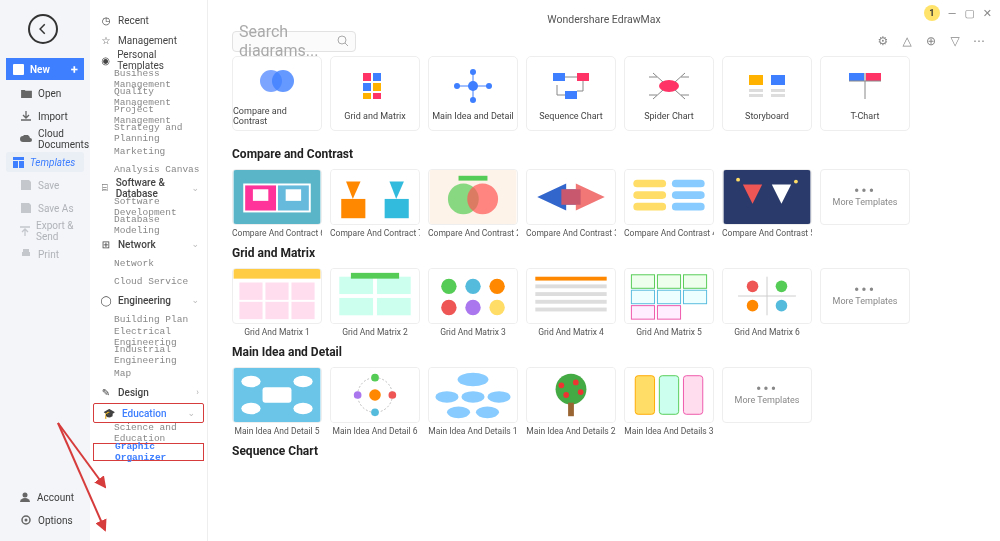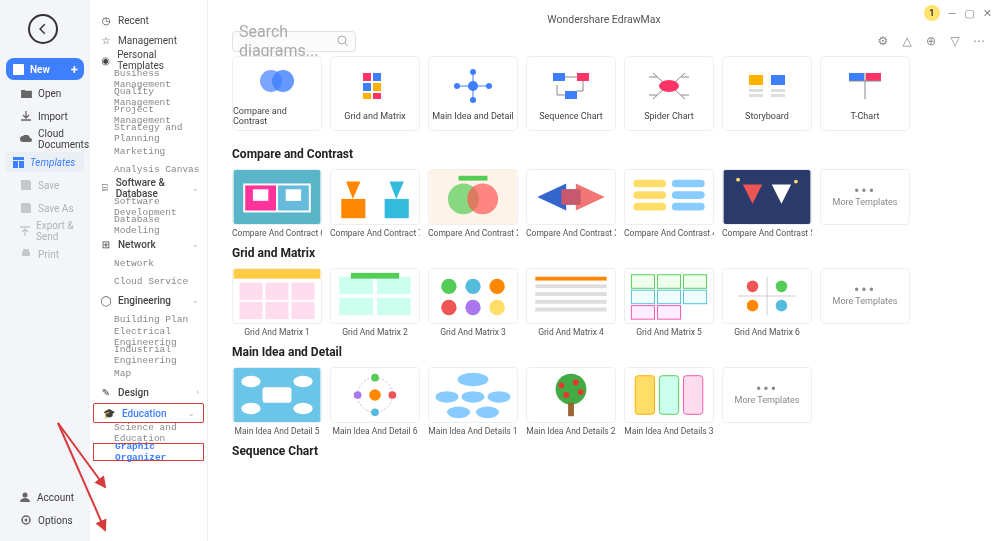--- a/index.html
+++ b/index.html
@@ -4,21 +4,21 @@
 <style>
 * { box-sizing: border-box; margin:0; padding:0; font-family: -apple-system, "Segoe UI", Roboto, Arial, sans-serif; }
 body { width:1000px; height:541px; background:#f7f8fa; overflow:hidden; font-size:12px; color:#333; position:relative;}
 
 .sidebar-1 { position:absolute; left:0; top:0; width:90px; height:541px; background:#f3f5f9; padding-top:14px;}
 .back-btn { width:30px; height:30px; border:2px solid #333; border-radius:50%; margin:0 0 14px 28px; display:flex; align-items:center; justify-content:center;}
 .back-btn svg {width:14px;height:14px;}
 .s1-item { display:flex; align-items:center; height:20px; padding:0 8px 0 12px; margin:3px 8px; font-size:10px; color:#3c3c3c;}
 .s1-item.disabled { color:#b0b3b8;}
 .s1-item .icon { width:12px; height:12px; margin-right:6px; display:flex; align-items:center; justify-content:center;}
-.s1-item.new { background:#3e7fff; color:#fff; border-radius:8px; margin:3px 6px; padding:0 6px; font-weight:600; height:22px;}
+.s1-item.new { background:#3e7fff; color:#fff; border-radius:0; margin:3px 6px; padding:0 6px; font-weight:600; height:22px;}
 .s1-item.new .plus { margin-left:auto; font-size:13px;}
 .s1-item.templates { background:#eaeef5; border-radius:3px; margin:3px 6px; padding:0 6px;}
 .s1-item.templates .icon, .s1-item.templates { color:#3e7fff;font-style:italic;}
 .s1-bottom { position:absolute; bottom:8px; left:0; width:90px;}
 
 .sidebar-2 { position:absolute; left:90px; top:0; width:118px; height:541px; background:#fff; border-right:1px solid #eee; overflow:hidden; padding-top:10px;}
 .s2-item { display:flex; align-items:center; height:20px; padding:0 8px 0 10px; font-size:10px; color:#444; position:relative;}
 .s2-item .icon { width:12px; height:12px; margin-right:6px; display:flex; align-items:center; justify-content:center;}
 .s2-item.parent { font-weight:500; }
 .s2-item .chev { margin-left:auto; color:#bbb; font-size:9px;}

